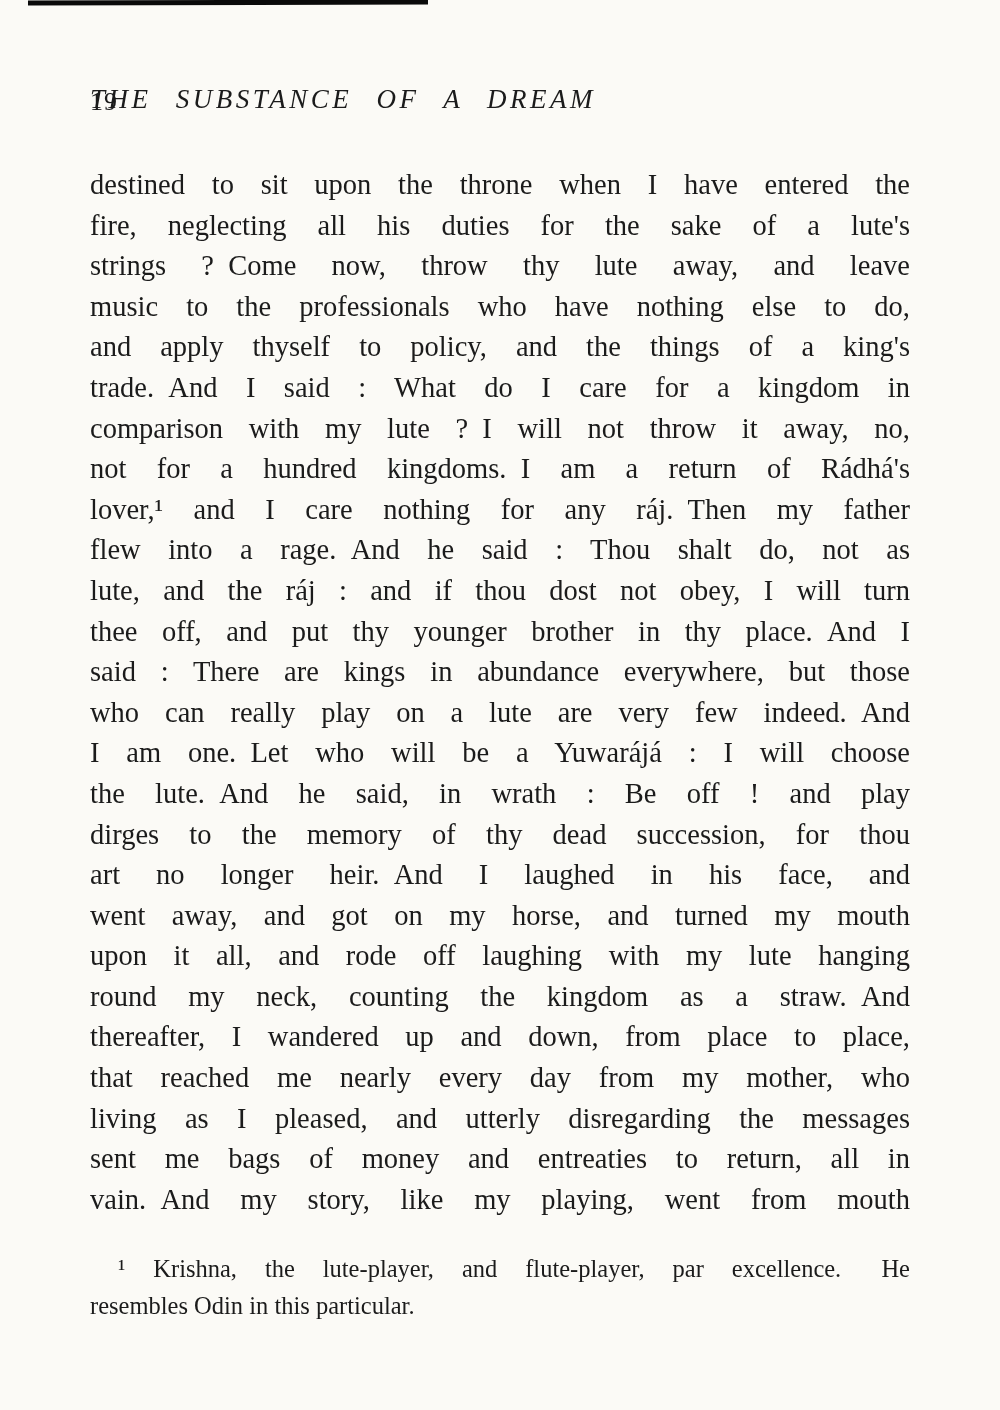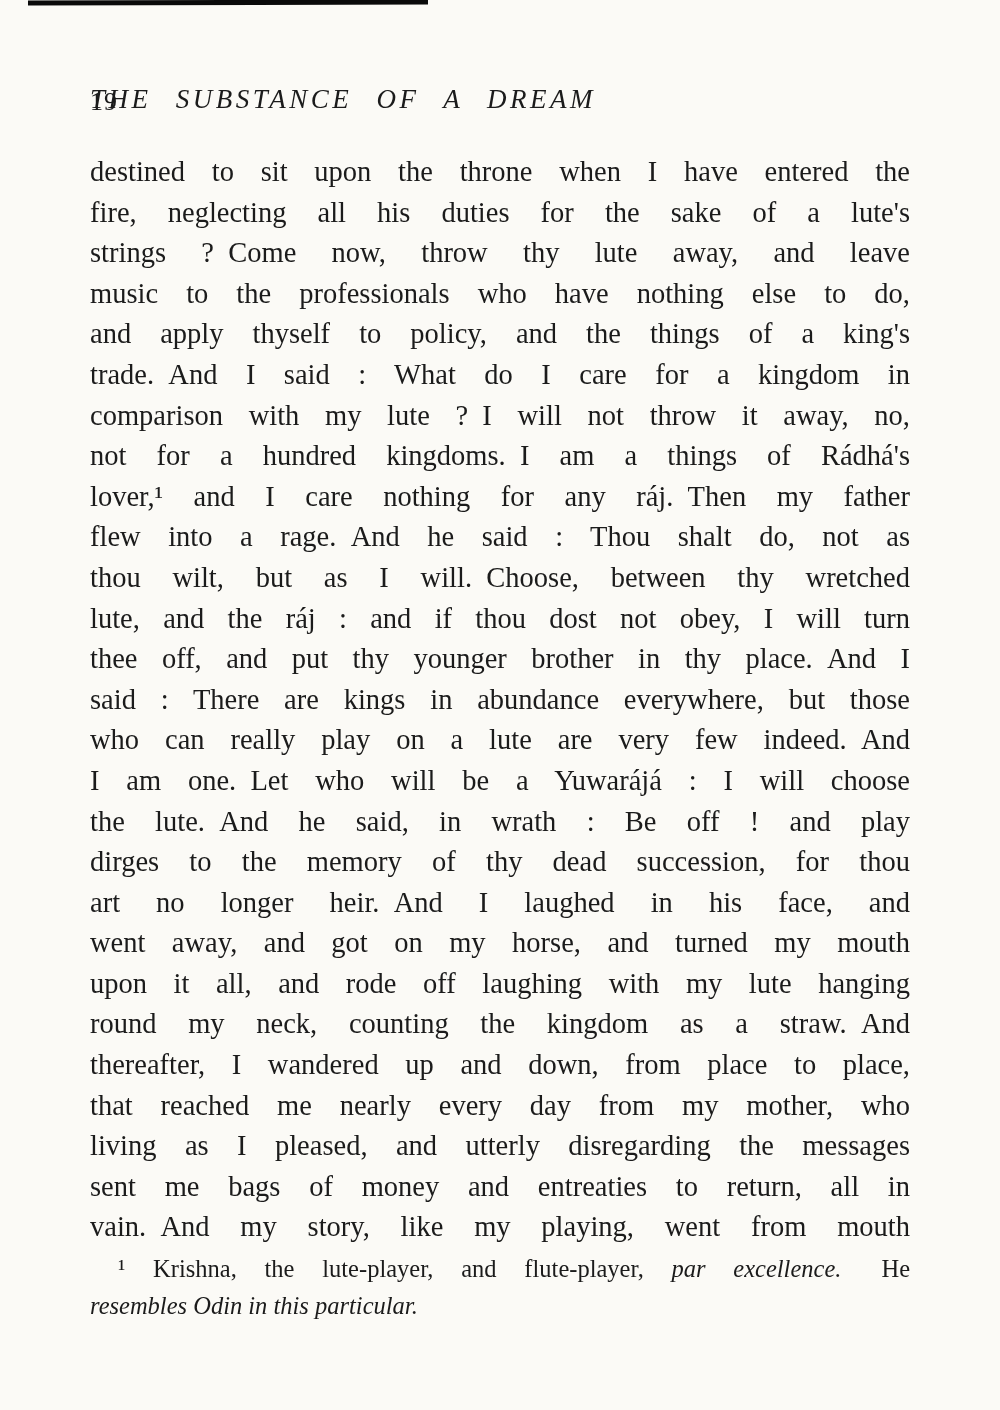--- a/index.html
+++ b/index.html
@@ -33,21 +33,21 @@
   }
   .page-title {
     text-align: left;
     font-style: italic;
     font-size: 27px;
     letter-spacing: 3.5px;
     word-spacing: 14px;
   }
   .body-text {
     position: absolute;
-    top: 152px; left: 90px;
+    top: 165px; left: 90px;
     width: 820px;
     font-size: 28.5px;
     line-height: 40.6px;
   }
   .line {
     text-align: justify;
     text-align-last: justify;
     white-space: normal;
   }
   .footnotes {
@@ -55,45 +55,44 @@
     top: 1250px; left: 90px;
     width: 820px;
     font-size: 24.5px;
     line-height: 37px;
   }
   .footnote-line1 {
     text-align: justify;
     text-align-last: justify;
     text-indent: 28px;
   }
-  .footnote-line2 { text-align: left; font-style: italic; }
-  .italic { font-style: italic; }
+  .footnote-line2 { text-align: left; }
+  .italic { }
 </style>
 </head>
 <body>
 
 <div class="scan-artifact"></div>
 
 <div class="page-header">
   <div class="page-number">19</div>
   <div class="page-title">THE SUBSTANCE OF A DREAM</div>
 </div>
 
 <div class="body-text">
   <div class="line">destined to sit upon the throne when I have entered the</div>
   <div class="line">fire, neglecting all his duties for the sake of a lute's</div>
   <div class="line">strings ? Come now, throw thy lute away, and leave</div>
   <div class="line">music to the professionals who have nothing else to do,</div>
   <div class="line">and apply thyself to policy, and the things of a king's</div>
   <div class="line">trade. And I said : What do I care for a kingdom in</div>
   <div class="line">comparison with my lute ? I will not throw it away, no,</div>
-  <div class="line">not for a hundred kingdoms. I am a things of Rádhá's</div>
+  <div class="line">not for a hundred kingdoms. I am a return of Rádhá's</div>
   <div class="line">lover,¹ and I care nothing for any ráj. Then my father</div>
   <div class="line">flew into a rage. And he said : Thou shalt do, not as</div>
-  <div class="line">thou wilt, but as I will. Choose, between thy wretched</div>
   <div class="line">lute, and the ráj : and if thou dost not obey, I will turn</div>
   <div class="line">thee off, and put thy younger brother in thy place. And I</div>
   <div class="line">said : There are kings in abundance everywhere, but those</div>
   <div class="line">who can really play on a lute are very few indeed. And</div>
   <div class="line">I am one. Let who will be a Yuwarájá : I will choose</div>
   <div class="line">the lute. And he said, in wrath : Be off ! and play</div>
   <div class="line">dirges to the memory of thy dead succession, for thou</div>
   <div class="line">art no longer heir. And I laughed in his face, and</div>
   <div class="line">went away, and got on my horse, and turned my mouth</div>
   <div class="line">upon it all, and rode off laughing with my lute hanging</div>

